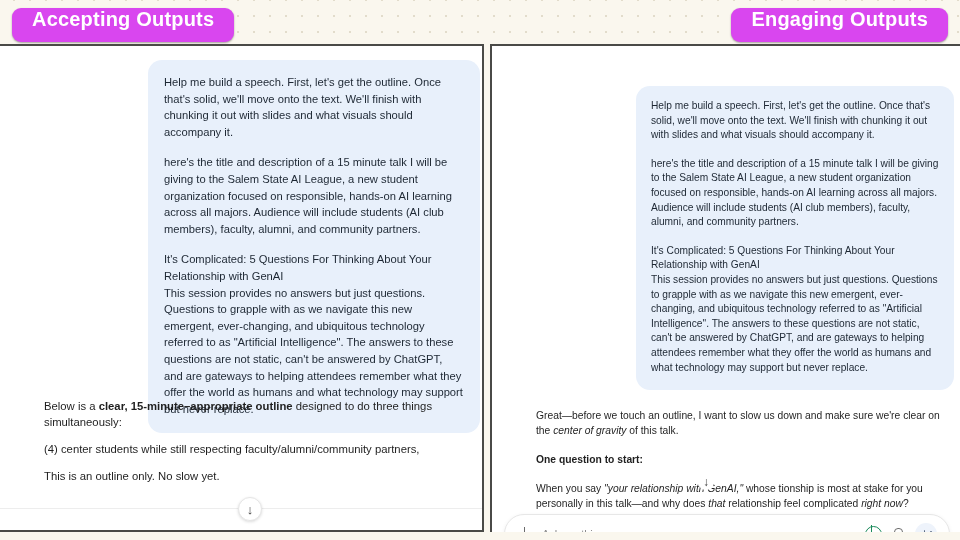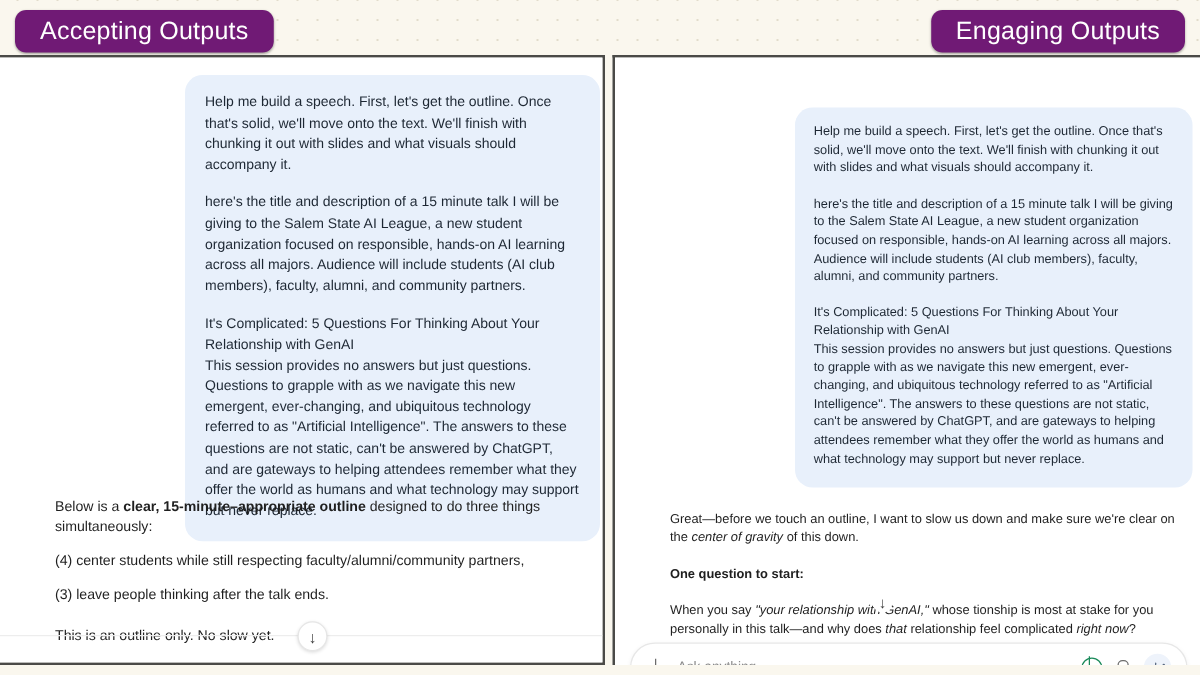--- a/index.html
+++ b/index.html
@@ -15,26 +15,26 @@
     background-color:#faf7ee;
     background-image:radial-gradient(#e2dccb 1px, transparent 1px);
     background-size:16px 16px;
     background-position:6px 8px;
   }
 
   
   .badge{
     position:absolute;top:8px;
     height:34px;
-    background:#701a75;
+    background:#d946ef;
     border-radius:9px;
     color:#ffffff;
-    display:flex;align-items:center;justify-content:center;
+    display:flex;justify-content:center;
     font-size:20px;
-    font-weight:normal;
+    font-weight:bold;
     letter-spacing:.2px;
     padding:0 20px;
     box-shadow:0 1px 2px rgba(0,0,0,.35);
     box-sizing:border-box;
     white-space:nowrap;
   }
   #badge-left{left:12px;}
   #badge-right{right:12px;}
 
   
@@ -209,21 +209,20 @@
     <div class="bubble" id="bubble-left">
       <p>Help me build a speech.  First, let's get the outline. Once that's solid, we'll move onto the text.  We'll finish with chunking it out with slides and what visuals should accompany it.</p>
       <p>here's the title and description of a 15 minute talk I will be giving to the Salem State AI League, a new student organization focused on responsible, hands-on AI learning across all majors.  Audience will include students (AI club members), faculty, alumni, and community partners.</p>
       <p class="tight">It's Complicated: 5 Questions For Thinking About Your Relationship with GenAI</p>
       <p>This session provides no answers but just questions.  Questions to grapple with as we navigate this new emergent, ever-changing, and ubiquitous technology referred to as "Artificial Intelligence".  The answers to these questions are not static, can't be answered by ChatGPT, and are gateways to helping attendees remember what they offer the world as humans and what technology may support but never replace.</p>
     </div>
 
     <div class="response" id="resp-left">
       <p><span>Below is a </span><b>clear, 15-minute–appropriate outline</b><span> designed to do three things simultaneously:</span></p>
       <p>(4) center students while still respecting faculty/alumni/community partners,</p>
-      <p class="gap">(3) leave people thinking after the talk ends.</p>
       <p>This is an outline only. No slow yet.</p>
     </div>
 
     <div id="left-rule"></div>
     <div id="scroll-down-left">
       <span>↓</span>
     </div>
 
   </div>
 </div>
@@ -232,21 +231,21 @@
   <div class="panel-inner">
 
     <div class="bubble" id="bubble-right">
       <p>Help me build a speech.  First, let's get the outline. Once that's solid, we'll move onto the text.  We'll finish with chunking it out with slides and what visuals should accompany it.</p>
       <p>here's the title and description of a 15 minute talk I will be giving to the Salem State AI League, a new student organization focused on responsible, hands-on AI learning across all majors.  Audience will include students (AI club members), faculty, alumni, and community partners.</p>
       <p class="tight">It's Complicated: 5 Questions For Thinking About Your Relationship with GenAI</p>
       <p>This session provides no answers but just questions.  Questions to grapple with as we navigate this new emergent, ever-changing, and ubiquitous technology referred to as "Artificial Intelligence".  The answers to these questions are not static, can't be answered by ChatGPT, and are gateways to helping attendees remember what they offer the world as humans and what technology may support but never replace.</p>
     </div>
 
     <div class="response" id="resp-right">
-      <p><span>Great—before we touch an outline, I want to slow us down and make sure we're clear on the </span><i>center of gravity</i><span> of this down.</span></p>
+      <p><span>Great—before we touch an outline, I want to slow us down and make sure we're clear on the </span><i>center of gravity</i><span> of this talk.</span></p>
       <p><b>One question to start:</b></p>
       <p><span>When you say </span><i>"your relationship with GenAI,"</i><span> whose      tionship is most at stake for you personally in this talk—and why does </span><i>that</i><span> relationship feel complicated </span><i>right now</i><span>?</span></p>
     </div>
 
     <div id="scroll-arrow-right">
       <span>↓</span>
     </div>
 
     <div id="composer">
       <span class="plus"></span>

